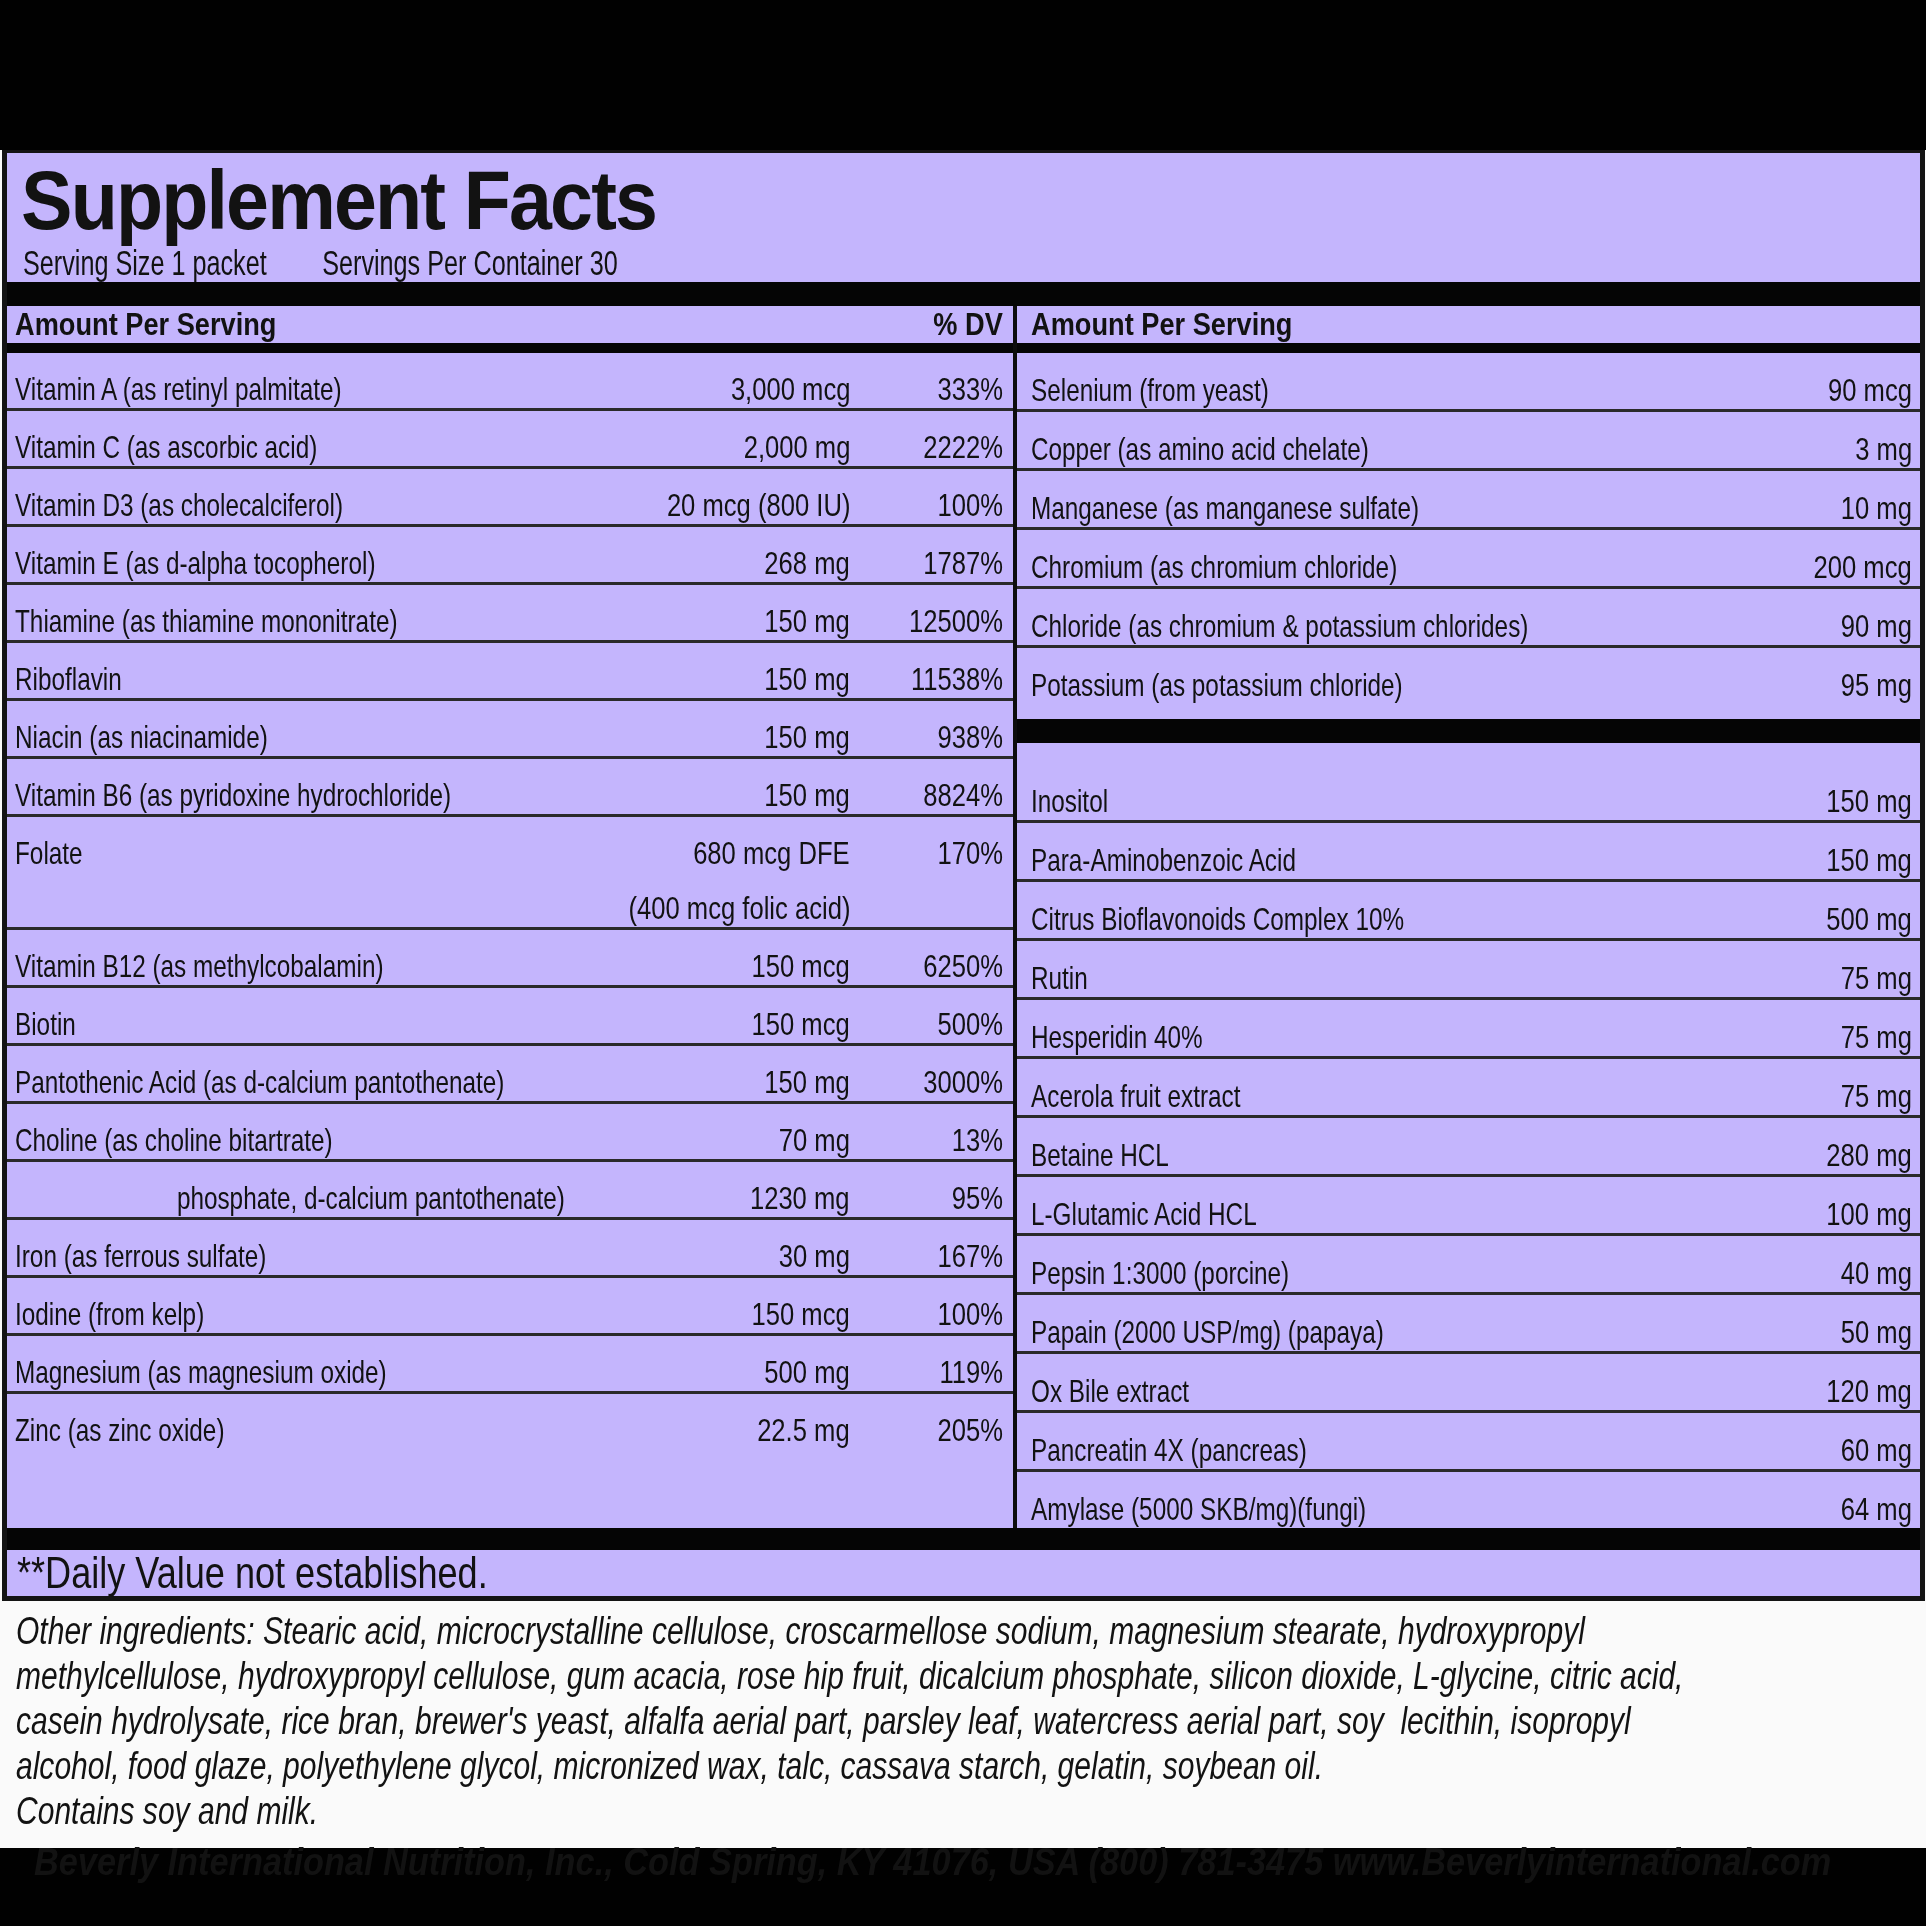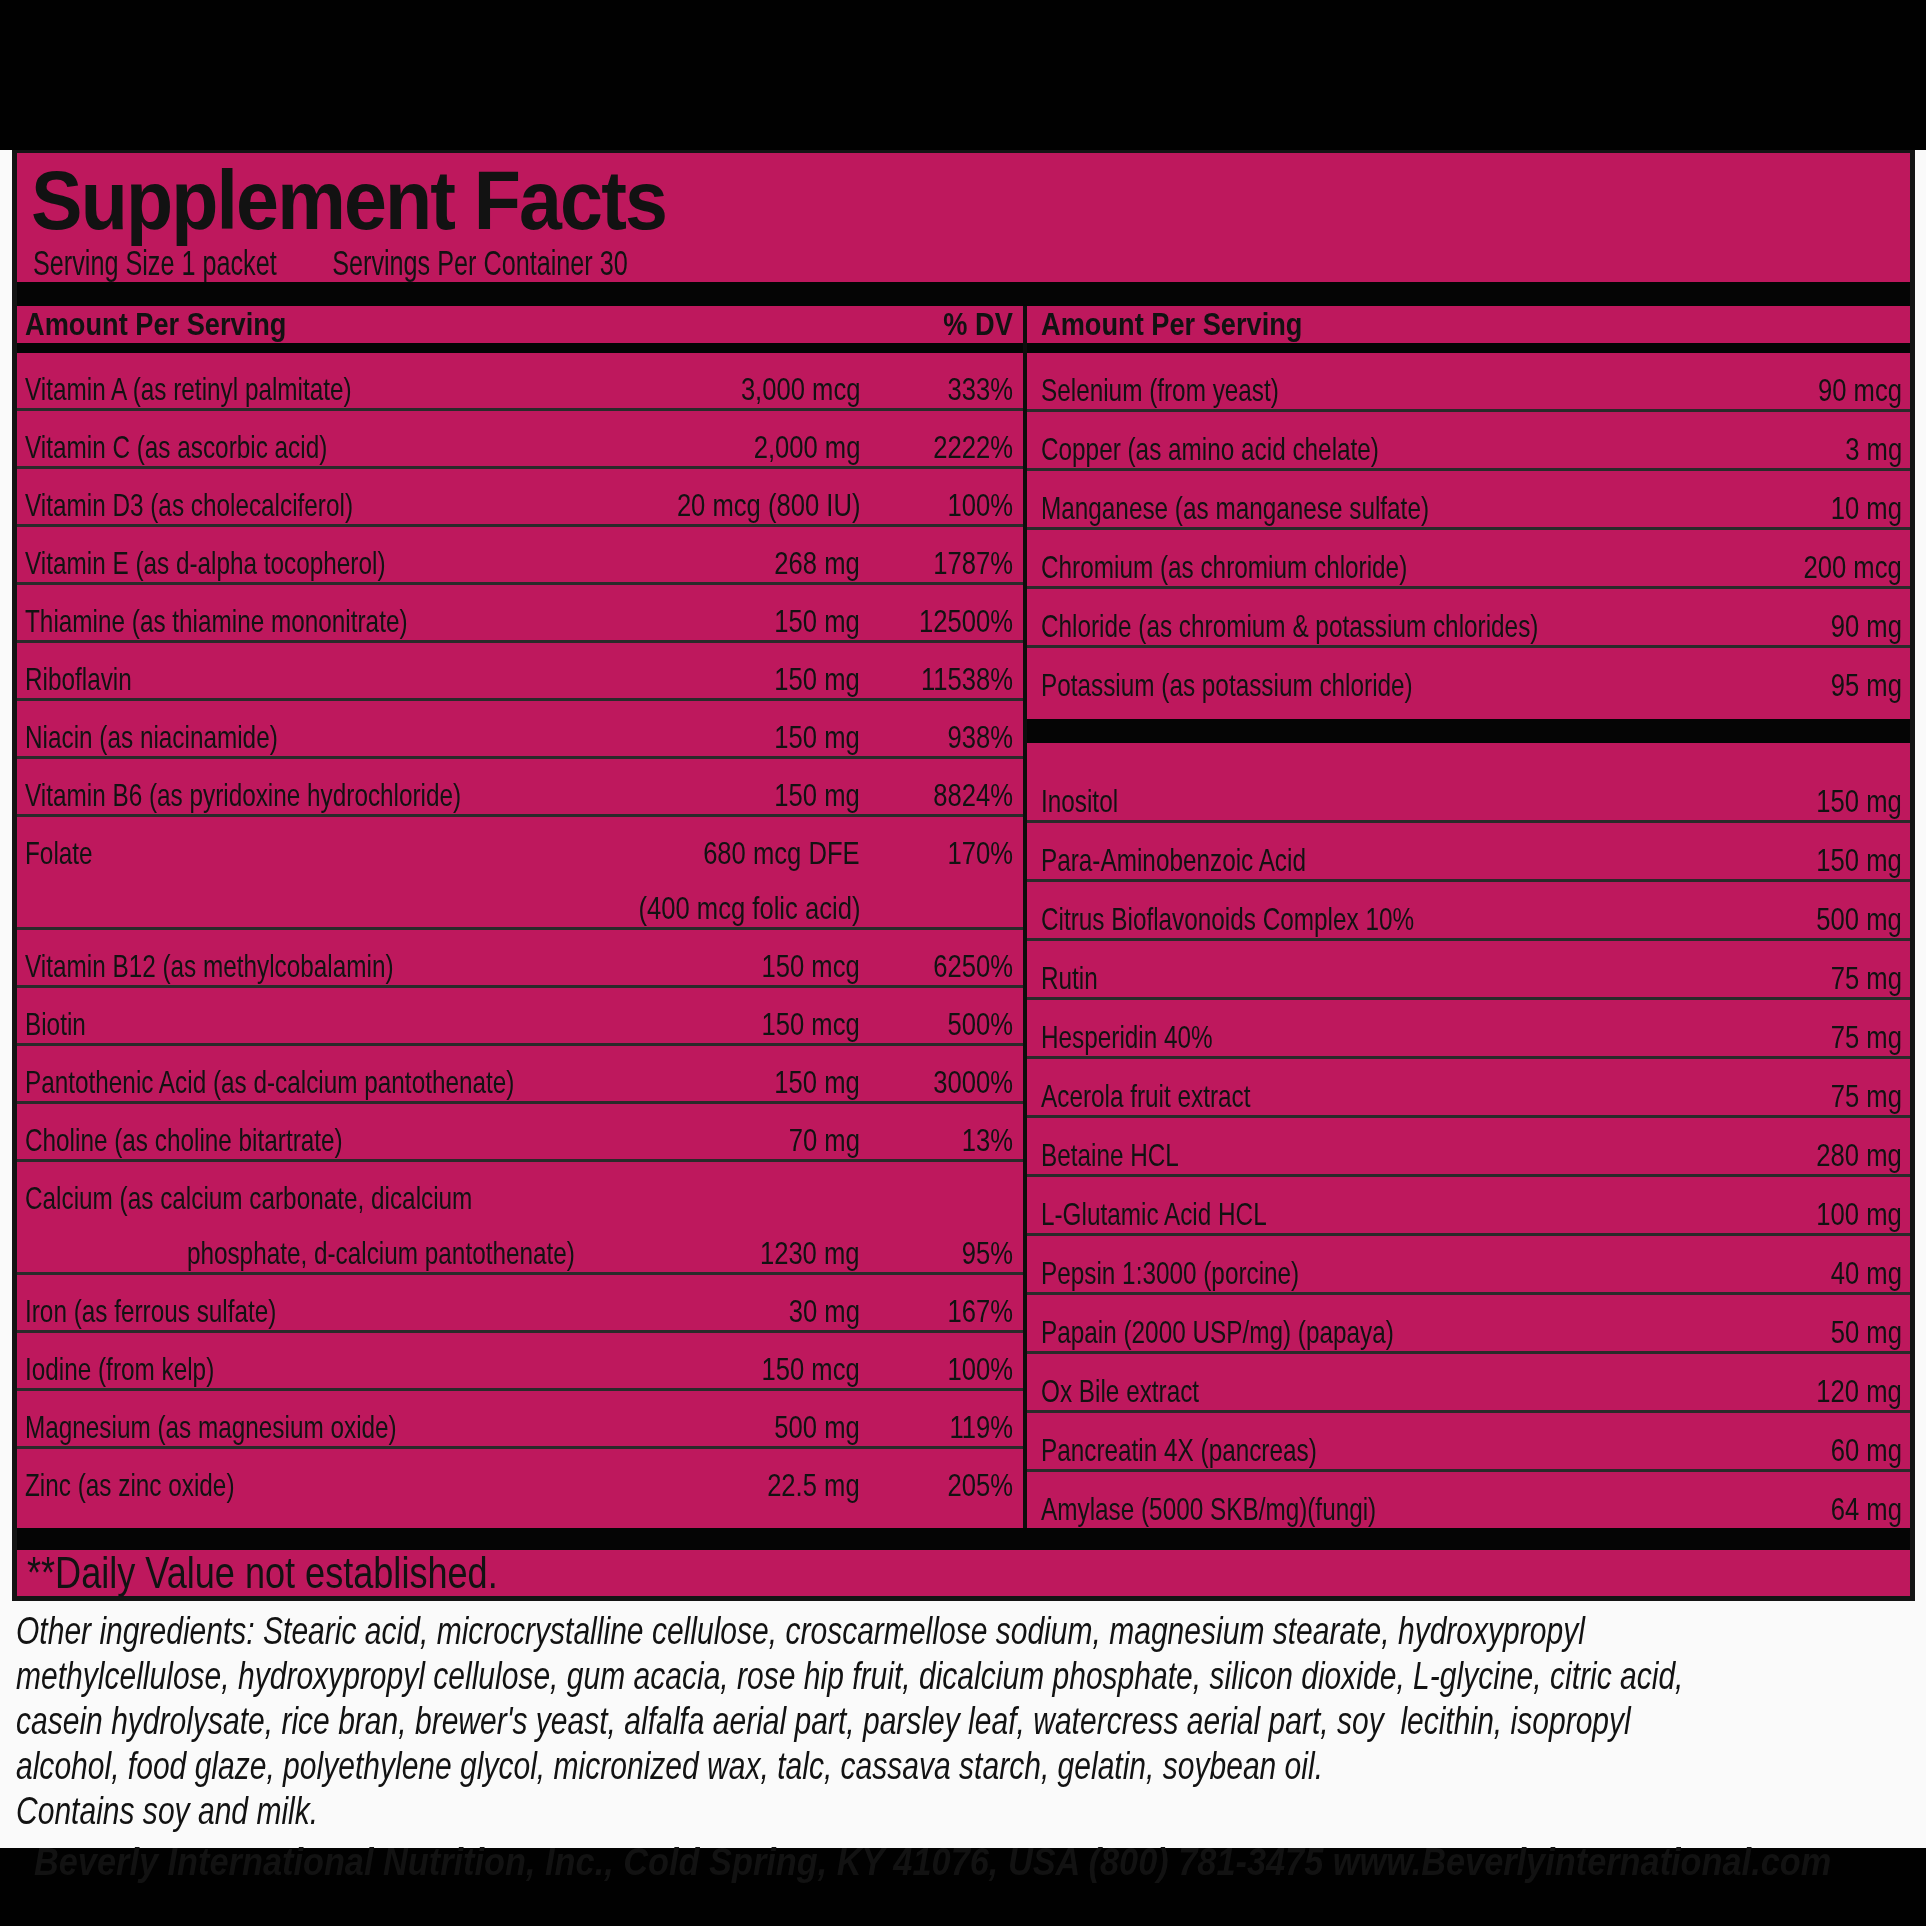--- a/index.html
+++ b/index.html
@@ -1,19 +1,19 @@
 <!DOCTYPE html>
 <html><head>
 <meta charset="utf-8">
 <style>
   html,body{margin:0;padding:0;background:#000;}
   .stage{position:relative;width:1927px;height:1927px;background:#010101;overflow:hidden;
          font-family:"Liberation Sans","DejaVu Sans",sans-serif;color:#121212;}
   .label{position:absolute;top:150px;left:0;width:1927px;height:1698px;background:#fafafa;}
-  .facts-box{margin:0 12px;border:5px solid #141414;border-top-width:3px;background:#be185d;}
+  .facts-box{margin:0 2px;border:5px solid #141414;border-top-width:3px;background:#c4b5fd;}
   .title{margin:2px 0 0 14px;height:89px;line-height:91px;font-size:83px;font-weight:bold;
          letter-spacing:-2px;white-space:nowrap;transform:scaleX(0.93);transform-origin:left center;}
   .serving{margin-left:16px;height:38px;line-height:38px;font-size:35px;white-space:nowrap;
            transform:scaleX(0.72);transform-origin:left center;}
   .serving .sv1{margin-right:77px;}
   .bar1{height:24px;background:#050505;}
   .bar2{height:10px;background:#050505;}
   .bar3{height:22px;background:#050505;}
   .columns{display:flex;align-items:stretch;}
   .col-left{width:1006px;}
@@ -158,25 +158,20 @@
               </div>
               <div class="row">
                 <div class="line">
                   <span class="c-name">Choline (as choline bitartrate)</span>
                   <span class="c-amt">70 mg</span>
                   <span class="c-dv">13%</span>
                 </div>
               </div>
               <div class="row">
                 <div class="line">
-                  <span class="c-name">Calcium (as calcium carbonate, dicalcium</span>
-                  <span class="c-amt"></span>
-                  <span class="c-dv"></span>
-                </div>
-                <div class="line">
                   <span class="c-name indent">phosphate, d-calcium pantothenate)</span>
                   <span class="c-amt">1230 mg</span>
                   <span class="c-dv">95%</span>
                 </div>
               </div>
               <div class="row">
                 <div class="line">
                   <span class="c-name">Iron (as ferrous sulfate)</span>
                   <span class="c-amt">30 mg</span>
                   <span class="c-dv">167%</span>

